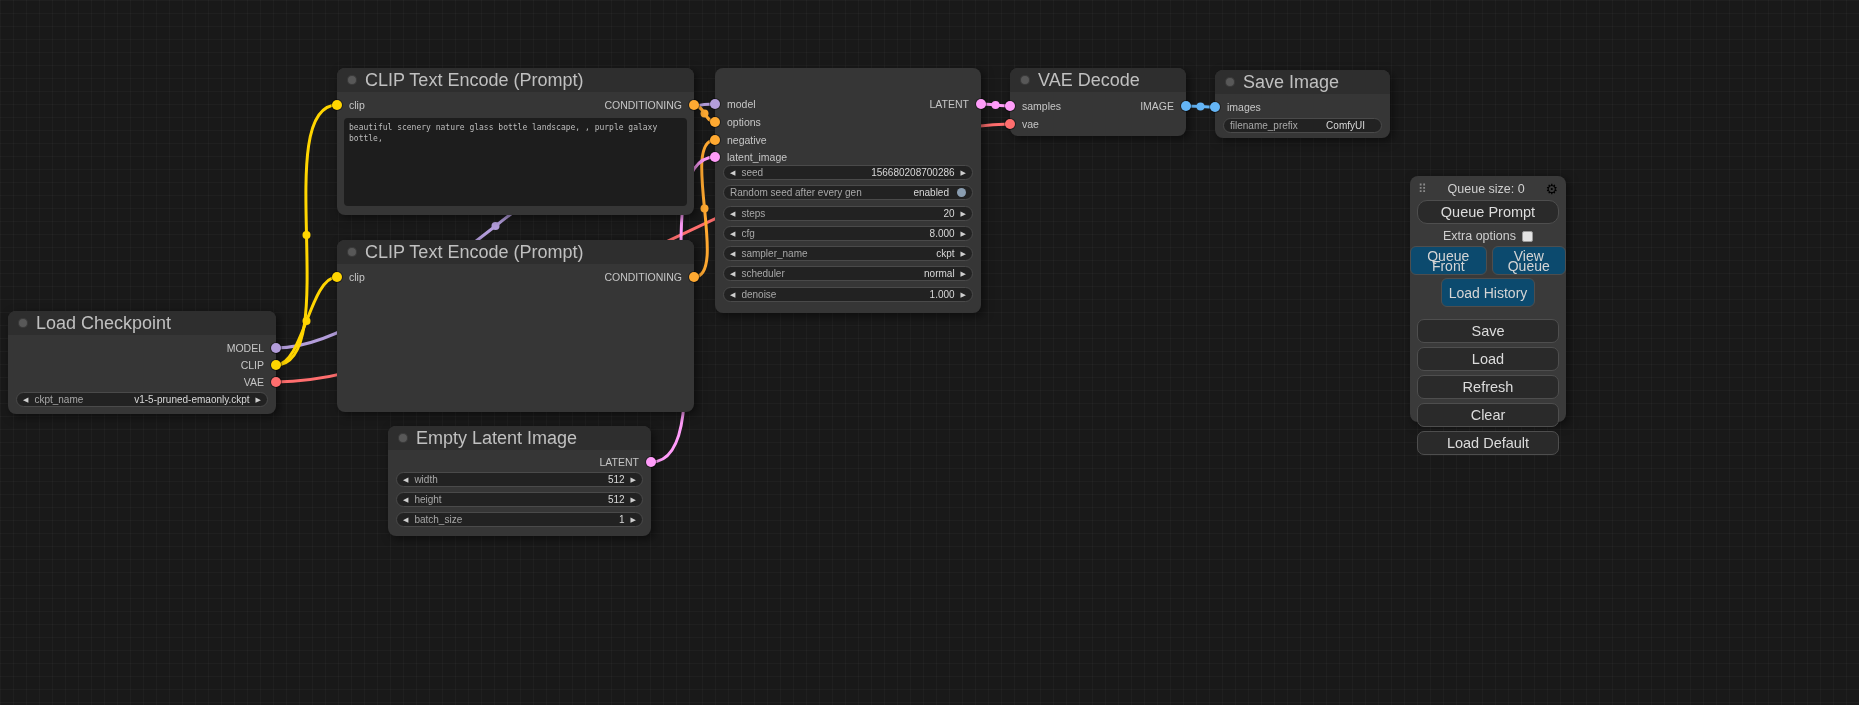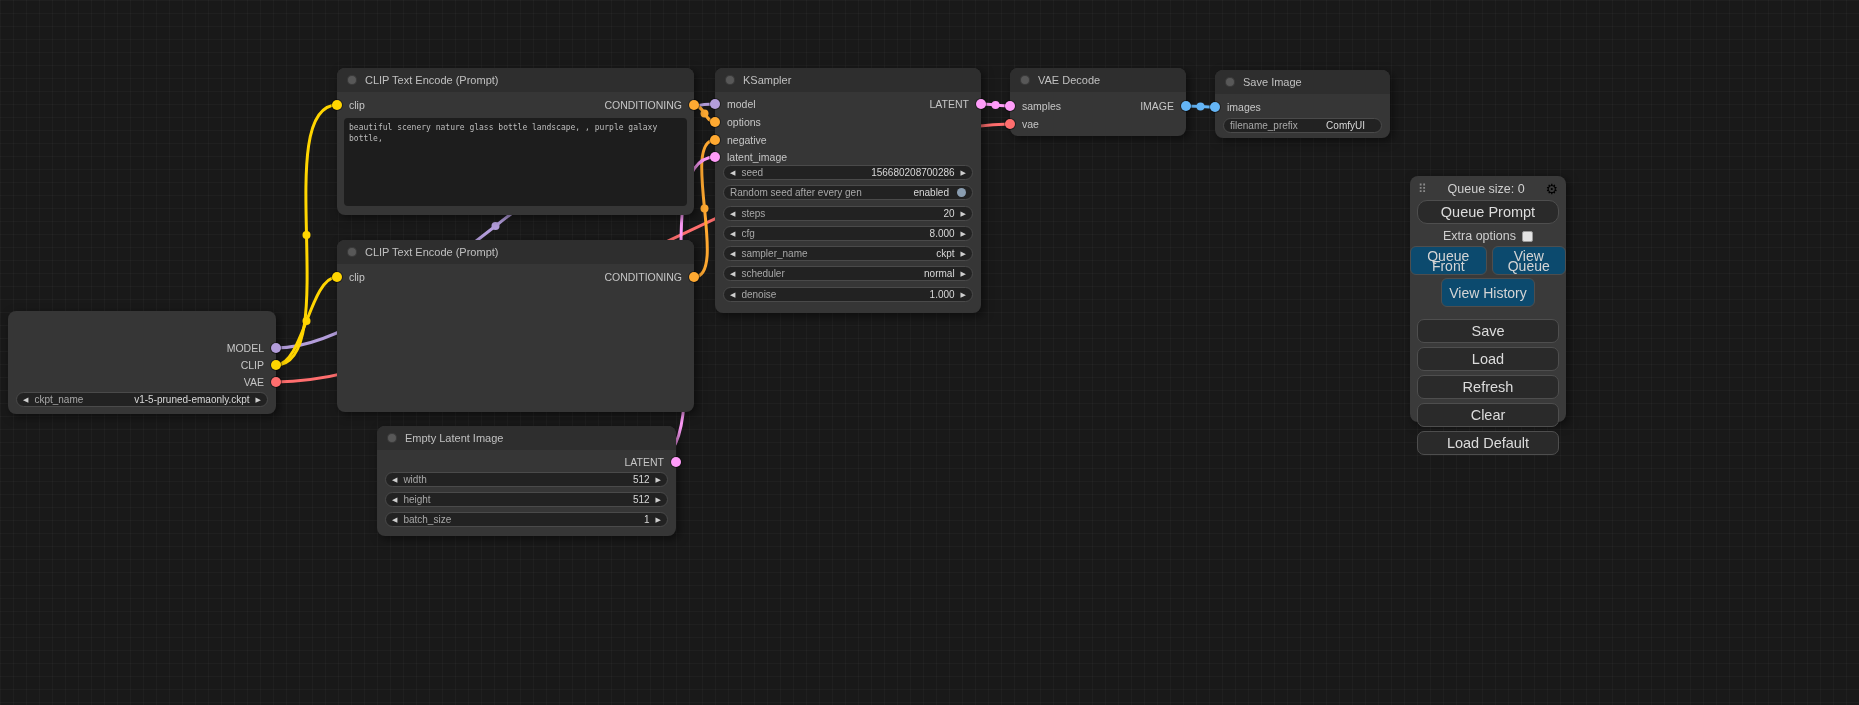--- a/index.html
+++ b/index.html
@@ -8,21 +8,21 @@
     background-color:#191919;
     background-image:linear-gradient(rgba(255,255,255,0.028) 1px,transparent 1px),
                      linear-gradient(90deg,rgba(255,255,255,0.028) 1px,transparent 1px);
     background-size:13px 13px;}
   svg.links{position:absolute;left:0;top:0;z-index:1;}
   .node{position:absolute;z-index:2;background:#363636;border-radius:8px;
     box-shadow:3px 3px 10px rgba(0,0,0,0.5);}
   .titlebar{height:24px;background:#2e2e2e;border-radius:8px 8px 0 0;display:flex;
     align-items:center;padding:0 10px;gap:8px;cursor:move;}
   .tdot{width:10px;height:10px;border-radius:50%;flex:none;box-shadow:inset 0 0 0 1px rgba(0,0,0,0.35);}
-  .ttext{font-size:11px;color:#c0c0c0;white-space:nowrap;text-align:center;}
+  .ttext{font-size:18px;color:#c0c0c0;white-space:nowrap;text-align:center;}
   .dot{position:absolute;width:10px;height:10px;border-radius:50%;z-index:4;
     box-shadow:0 0 0 1px rgba(0,0,0,0.4);cursor:crosshair;}
   .dot.in{left:-5px;} .dot.out{right:-5px;}
   .slot-label{position:absolute;font-size:10.5px;color:#c6c6c6;height:16px;line-height:16px;white-space:nowrap;}
   .slot-label.in{left:12px;} .slot-label.out{right:12px;}
   .widget{position:absolute;left:8px;right:8px;height:15px;background:#222;
     border:1px solid #4a4a4a;border-radius:8px;display:flex;align-items:center;
     font-size:10px;padding:0 6px;box-sizing:border-box;gap:6px;cursor:pointer;}
   .widget .arr{font-size:7px;color:#cfcfcf;line-height:13px;flex:none;}
   .widget .wlabel{color:#a8a8a8;white-space:nowrap;}
@@ -75,20 +75,24 @@
       <circle cx="643" cy="253" r="4" fill="#FF6E6E"></circle>
       <circle cx="704.5" cy="113.5" r="4" fill="#FFA931"></circle>
       <circle cx="704.5" cy="208.5" r="4" fill="#FFA931"></circle>
       <circle cx="683" cy="309.5" r="4" fill="#FF9CF9"></circle>
       <circle cx="995.5" cy="105" r="4" fill="#FF9CF9"></circle>
       <circle cx="1200.5" cy="106.5" r="4" fill="#64B5F6"></circle>
     </g>
   </svg>
 
   <div class="node" style="left:8px;top:311px;width:268px;height:103px;">
+    <div class="titlebar">
+      <span class="tdot" style="background-color: rgb(88, 88, 88);"></span>
+      <span class="ttext">Load Checkpoint</span>
+    </div>
     <span class="slot-label out" style="top:29px">MODEL</span>
     <span class="dot out" style="top: 32px; background-color: rgb(179, 157, 219);"></span>
     <span class="slot-label out" style="top:46px">CLIP</span>
     <span class="dot out" style="top: 49px; background-color: rgb(255, 213, 0);"></span>
     <span class="slot-label out" style="top:63px">VAE</span>
     <span class="dot out" style="top: 66px; background-color: rgb(255, 110, 110);"></span>
     <div class="widget" style="top:81px">
       <span class="arr">◀</span>
       <span class="wlabel">ckpt_name</span>
       <span class="wvalue">v1-5-pruned-emaonly.ckpt</span>
@@ -112,21 +116,21 @@
     <div class="titlebar">
       <span class="tdot" style="background-color: rgb(88, 88, 88);"></span>
       <span class="ttext">CLIP Text Encode (Prompt)</span>
     </div>
     <span class="dot in" style="top: 32px; background-color: rgb(255, 213, 0);"></span>
     <span class="slot-label in" style="top:29px">clip</span>
     <span class="slot-label out" style="top:29px">CONDITIONING</span>
     <span class="dot out" style="top: 32px; background-color: rgb(255, 169, 49);"></span>
   </div>
 
-  <div class="node" style="left:377px;top:426px;width:299px;height:110px;">
+  <div class="node" style="left:388px;top:426px;width:263px;height:110px;">
     <div class="titlebar">
       <span class="tdot" style="background-color: rgb(88, 88, 88);"></span>
       <span class="ttext">Empty Latent Image</span>
     </div>
     <span class="slot-label out" style="top:28px">LATENT</span>
     <span class="dot out" style="top: 31px; background-color: rgb(255, 156, 249);"></span>
     <div class="widget" style="top:46px">
       <span class="arr">◀</span>
       <span class="wlabel">width</span>
       <span class="wvalue">512</span>
@@ -140,24 +144,20 @@
     </div>
     <div class="widget" style="top:86px">
       <span class="arr">◀</span>
       <span class="wlabel">batch_size</span>
       <span class="wvalue">1</span>
       <span class="arr">▶</span>
     </div>
   </div>
 
   <div class="node" style="left:715px;top:68px;width:266px;height:245px;">
-    <div class="titlebar">
-      <span class="tdot" style="background-color: rgb(88, 88, 88);"></span>
-      <span class="ttext">KSampler</span>
-    </div>
     <span class="dot in" style="top: 31px; background-color: rgb(179, 157, 219);"></span>
     <span class="slot-label in" style="top:28px">model</span>
     <span class="dot in" style="top: 49px; background-color: rgb(255, 169, 49);"></span>
     <span class="slot-label in" style="top:46px">options</span>
     <span class="dot in" style="top: 67px; background-color: rgb(255, 169, 49);"></span>
     <span class="slot-label in" style="top:64px">negative</span>
     <span class="dot in" style="top: 84px; background-color: rgb(255, 156, 249);"></span>
     <span class="slot-label in" style="top:81px">latent_image</span>
     <span class="slot-label out" style="top:28px">LATENT</span>
     <span class="dot out" style="top: 31px; background-color: rgb(255, 156, 249);"></span>
@@ -239,21 +239,21 @@
     <button class="btn first">Queue Prompt</button>
     <div class="extra-row">
       <span>Extra options</span>
       <span class="checkbox"></span>
     </div>
     <div class="menu-row">
       <button class="btn-small">Queue Front</button>
       <button class="btn-small">View Queue</button>
     </div>
     <div class="menu-row">
-      <button class="btn-small">View History</button>
+      <button class="btn-small">Load History</button>
     </div>
     <button class="btn gap">Save</button>
     <button class="btn">Load</button>
     <button class="btn">Refresh</button>
     <button class="btn">Clear</button>
     <button class="btn">Load Default</button>
   </div>
 
 </div>
 

